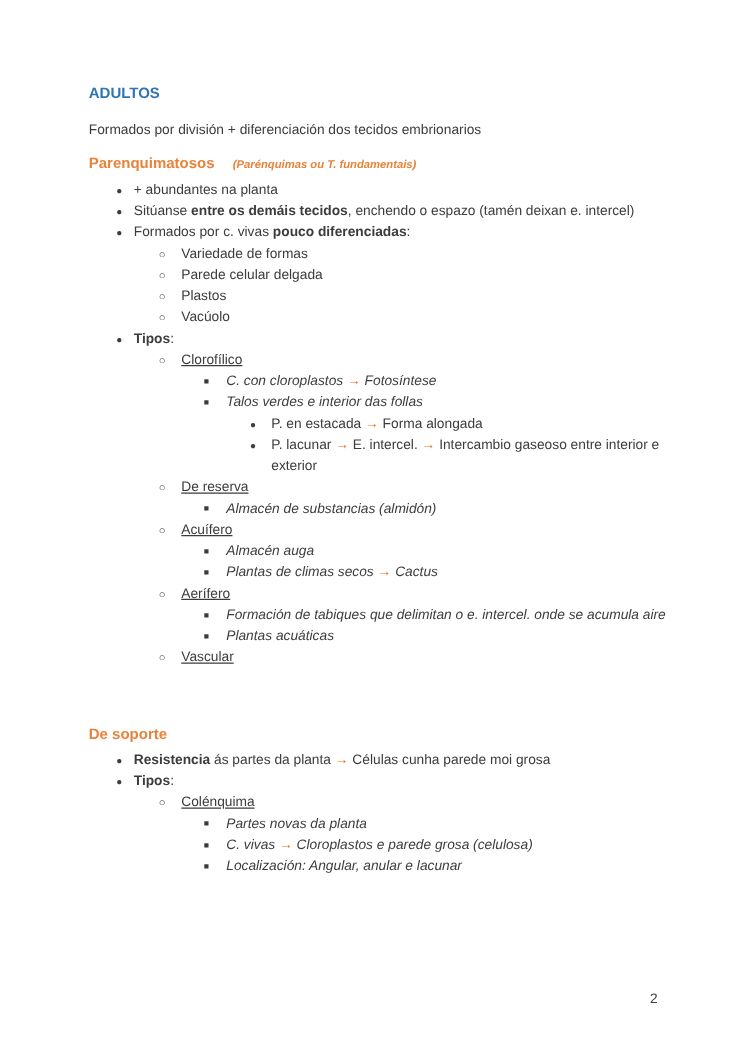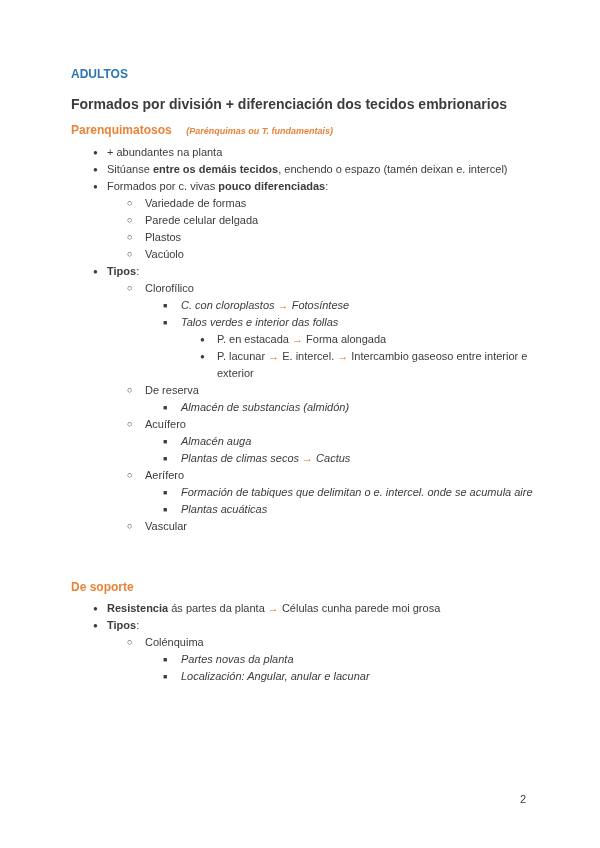--- a/index.html
+++ b/index.html
@@ -26,24 +26,23 @@
     color:var(--text);
   }
   .heading{
     font-weight:bold;
     font-size:12px;
     line-height:17px;
   }
   .heading.blue{ color:var(--blue); margin:0 0 13px 0; }
   .heading.orange{ color:var(--orange); margin:9px 0 4px 0; }
   .para{
-    font-size:14px;
+    font-size:11px;
     line-height:17px;
     margin:0 0 4px 0;
-    font-weight:bold;
   }
   .li{
     position:relative;
     font-size:11px;
     line-height:17px;
   }
   .li .marker{
     position:absolute;
     top:0;
     line-height:17px;
@@ -52,21 +51,21 @@
   .li.level1{ padding-left:36px; }
   .li.level1 .marker{ left:22px; font-size:8px; }
   .li.level2{ padding-left:74px; }
   .li.level2 .marker{ left:56px; font-size:9px; }
   .li.level3{ padding-left:110px;font-style:italic; }
   .li.level3 .marker{ left:92px; font-size:7px; }
   .li.level4{ padding-left:146px; }
   .li.level4 .marker{ left:129px; font-size:8px; }
   .bold{ font-weight:bold; }
   .italic{ font-style:italic; }
-  .underline{ }
+  .underline{ text-decoration:underline; }
   .small{ font-size:9px;padding-left:12px; }
   .arrow{
     color:var(--arrow);
     font-weight:bold;
   }
   .spacer{ width:100%; }
   .page-number{
     position:absolute;
     left:520px;
     top:793px;
@@ -103,16 +102,17 @@
       <div class="li level2"><span class="marker m2">○</span><span class="underline">Aerífero</span></div>
       <div class="li level3"><span class="marker m3">■</span><span>Formación de tabiques que delimitan o e. intercel. onde se acumula aire</span></div>
       <div class="li level3"><span class="marker m3">■</span><span>Plantas acuáticas</span></div>
       <div class="li level2"><span class="marker m2">○</span><span class="underline">Vascular</span></div>
       <div class="spacer" style="height: 35px;"></div>
       <div class="heading orange"><span class="bold">De soporte</span></div>
       <div class="li level1"><span class="marker m1">●</span><span class="bold">Resistencia</span><span> ás partes da planta </span><span class="arrow">→</span><span> Células cunha parede moi grosa</span></div>
       <div class="li level1"><span class="marker m1">●</span><span class="bold">Tipos</span><span>:</span></div>
       <div class="li level2"><span class="marker m2">○</span><span class="underline">Colénquima</span></div>
       <div class="li level3"><span class="marker m3">■</span><span>Partes novas da planta</span></div>
+      <div class="li level3"><span class="marker m3">■</span><span>C. vivas </span><span class="arrow">→</span><span> Cloroplastos e parede grosa (celulosa)</span></div>
       <div class="li level3"><span class="marker m3">■</span><span>Localización: Angular, anular e lacunar</span></div>
     </div>
   <div class="page-number">2</div>
 </div>
 
 </body></html>

